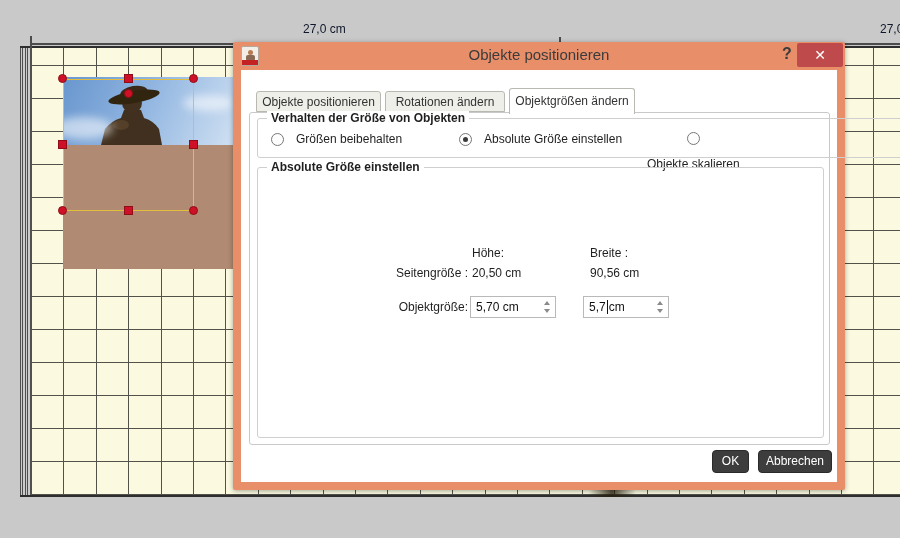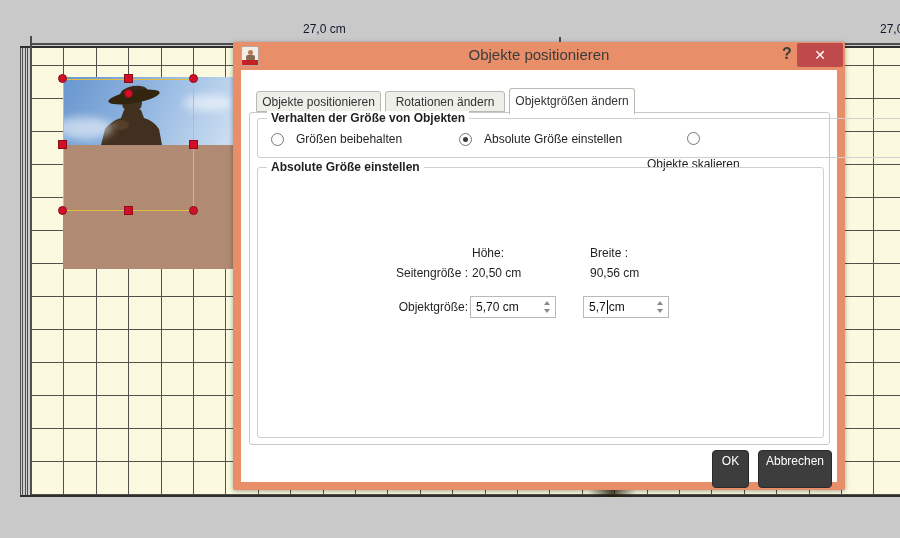--- a/index.html
+++ b/index.html
@@ -142,21 +142,21 @@
   }
   .spin-h { left: 229px; } .spin-b { left: 342px; }
   .spin-text { flex: 1; padding-left: 5px; font-size: 12px; color: #111; white-space: nowrap; display: flex; align-items: center; }
   .caret { display: inline-block; width: 1px; height: 14px; background: #111; margin: 0 1px; }
   .spin-arrows { width: 16px; height: 100%; display: flex; flex-direction: column; align-items: center; justify-content: center; gap: 4px; cursor: pointer; }
   .arr-up { width: 0; height: 0; border-left: 3.5px solid transparent; border-right: 3.5px solid transparent; border-bottom: 4px solid #8a8a8a; }
   .arr-dn { width: 0; height: 0; border-left: 3.5px solid transparent; border-right: 3.5px solid transparent; border-top: 4px solid #8a8a8a; }
 
   
   .dlg-btn {
-    position: absolute; top: 380px; height: 38px; background: var(--button-dark, #3d3d3d);
+    position: absolute; top: 380px; height: 23px; background: var(--button-dark, #3d3d3d);
     border: 1px solid #2a2a2a; border-radius: 4px; color: #fff; font-size: 12px;
     text-align: center; line-height: 21px; cursor: pointer;
   }
   .btn-ok { left: 471px; width: 37px; }
   .btn-cancel { left: 517px; width: 74px; }
 </style>
 </head>
 <body>
 
 <div id="stage">

